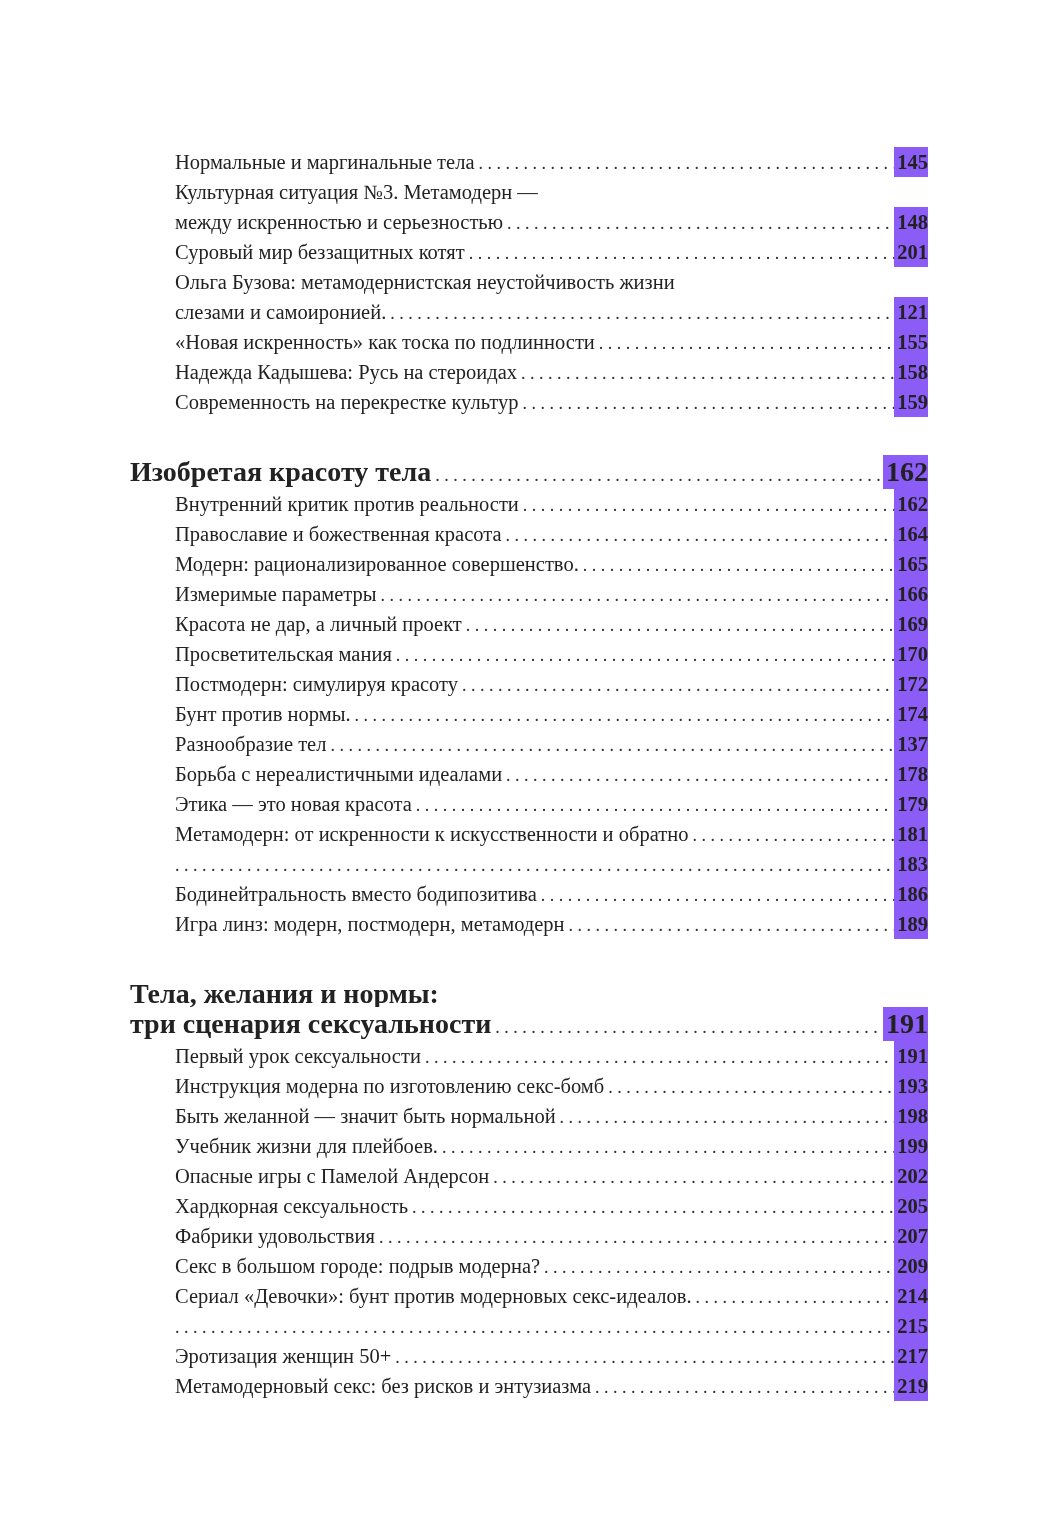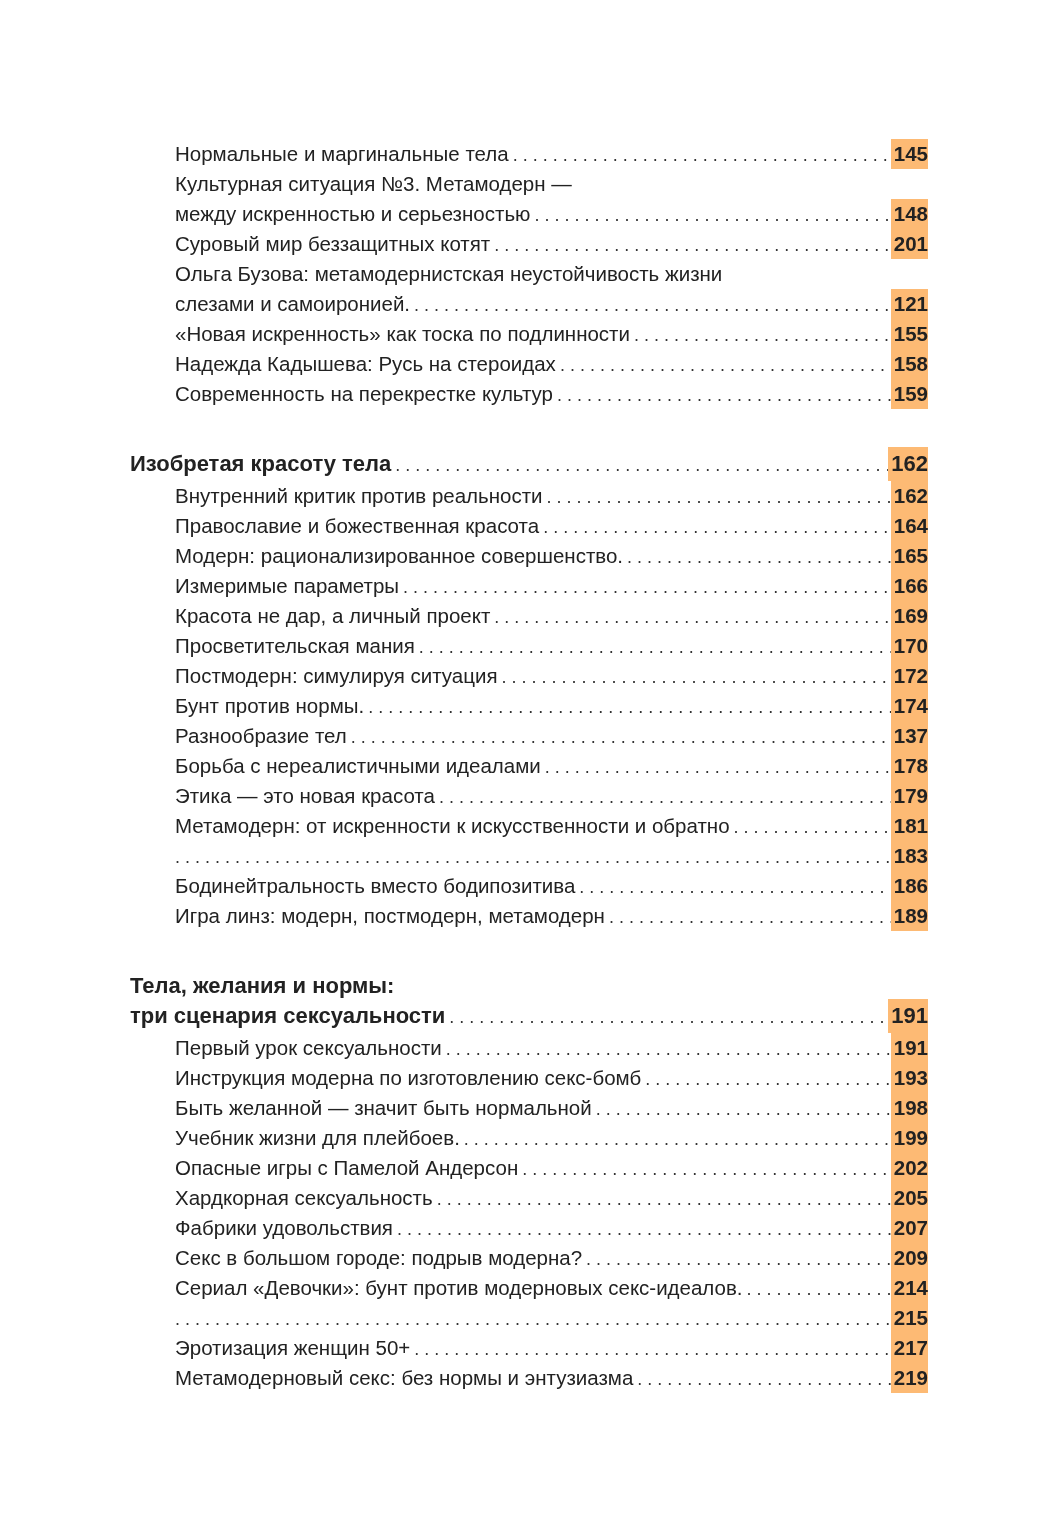--- a/index.html
+++ b/index.html
@@ -1,30 +1,30 @@
 <!DOCTYPE html>
 <html><head>
 <meta charset="utf-8">
 <style>
   html, body { margin: 0; padding: 0; background: #ffffff; }
   body { width: 1060px; height: 1540px; position: relative; overflow: hidden;
          font-family: "Liberation Sans", sans-serif; color: #222222; }
-  #toc { position: absolute; left: 130px; top: 139px; width: 798px; }
+  #toc { position: absolute; left: 130px; top: 147px; width: 798px; font-family: Liberation Serif, serif; }
   .group { margin-bottom: 38px; }
   .line { position: relative; height: 30px; line-height: 30px; font-size: 20.5px;
           white-space: nowrap; overflow: hidden; display: flex; align-items: baseline; }
   .line.sub { padding-left: 45px; }
-  .line.chapter { font-weight: bold; font-size: 22px; height: 34px; line-height: 34px; text-align: right; }
+  .line.chapter { font-weight: bold; font-size: 28px; height: 34px; line-height: 34px; text-align: right; }
   .title { flex: 0 0 auto; background: #fff; padding-right: 4px; }
   .chapter .title { font-weight: bold; }
   .leader { flex: 1 1 auto; overflow: hidden; white-space: nowrap; letter-spacing: 4.2px;
             color: #333; font-weight: normal; font-size: 18px; }
   .leader::before { content: ". . . . . . . . . . . . . . . . . . . . . . . . . . . . . . . . . . . . . . . . . . . . . . . . . . . . . . . . . . . . . . . . . . . . . . . . . . . . . . . . . . . . . . . . . . . . . . . . . . . . . . . . . . . . . . . . . . . . . . . . . . . . . . . . . . . . . . . . . . . . . . . . . . . . . . . . . . . . . . . . . . . . . . . . . . . . ";
             letter-spacing: 0px; }
-  .page { flex: 0 0 auto; font-weight: bold; padding-left: 3px; background: #fdba74; }
+  .page { flex: 0 0 auto; font-weight: bold; padding-left: 3px; background: #8b5cf6; }
   .line.cont { height: 30px; }
 </style>
 </head>
 <body>
 
 <div id="toc">
 
   <div class="group">
     <div class="line sub">
       <span class="title">Нормальные и маргинальные тела</span>
@@ -100,21 +100,21 @@
           <span class="title">Красота не дар, а личный проект</span>
           <span class="leader"></span>
           <span class="page">169</span>
         </div>
         <div class="line sub">
           <span class="title">Просветительская мания</span>
           <span class="leader"></span>
           <span class="page">170</span>
         </div>
         <div class="line sub">
-          <span class="title">Постмодерн: симулируя ситуация</span>
+          <span class="title">Постмодерн: симулируя красоту</span>
           <span class="leader"></span>
           <span class="page">172</span>
         </div>
         <div class="line sub">
           <span class="title">Бунт против нормы.</span>
           <span class="leader"></span>
           <span class="page">174</span>
         </div>
         <div class="line sub">
           <span class="title">Разнообразие тел</span>
@@ -211,20 +211,20 @@
         <div class="line sub">
           <span class="leader"></span>
           <span class="page">215</span>
         </div>
         <div class="line sub">
           <span class="title">Эротизация женщин 50+</span>
           <span class="leader"></span>
           <span class="page">217</span>
         </div>
         <div class="line sub">
-          <span class="title">Метамодерновый секс: без нормы и энтузиазма</span>
+          <span class="title">Метамодерновый секс: без рисков и энтузиазма</span>
           <span class="leader"></span>
           <span class="page">219</span>
         </div>
       </div>
   </div>
 
 </div>
 
 </body></html>

